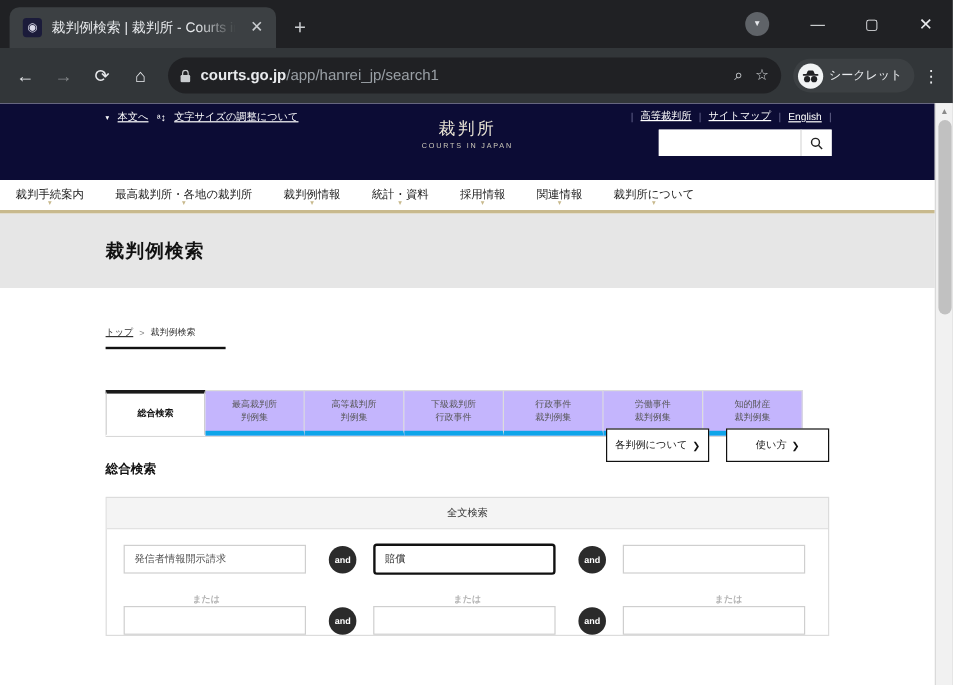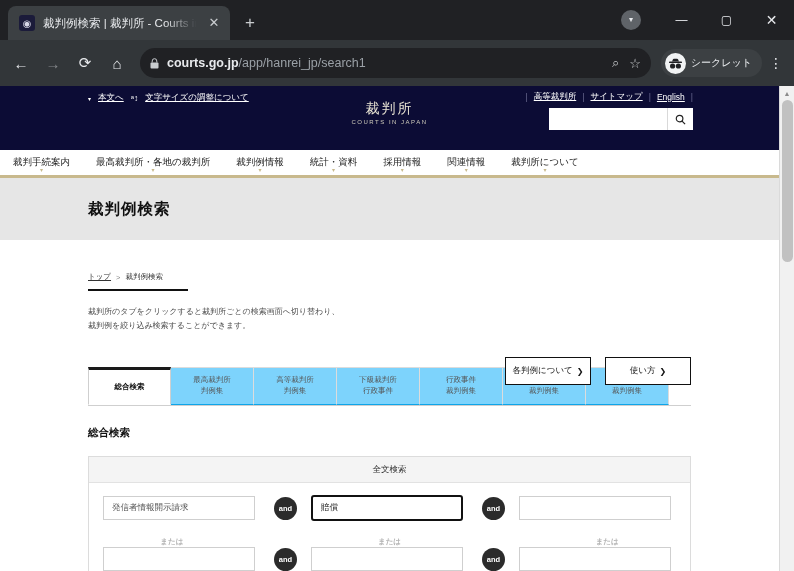--- a/index.html
+++ b/index.html
@@ -194,22 +194,22 @@
     display: flex; align-items: center; justify-content: center; gap: 4px;
     font-size: 8.5px; color: #111;
   }
   .obtn .chev { font-size: 8px; font-weight: bold; }
 
   .tabs {
     display: flex; margin-top: 34px; align-items: stretch;
     border-bottom: 1px solid #cfcfcf;
   }
   .ftab {
-    width: 83px; height: 38px; background: #7dd3fc;
-    border: 1px solid #dcdcdc; border-bottom: 1px solid #0ea5e9;
+    width: 83px; height: 38px; background: #c4b5fd;
+    border: 1px solid #dcdcdc; border-bottom: 4px solid #0ea5e9;
     border-left: none;
     display: flex; flex-direction: column; align-items: center; justify-content: center;
     font-size: 7.5px; color: #555; line-height: 1.45; text-align: center;
   }
   .ftab:first-child { border-left: 1px solid #dcdcdc; }
   .ftab.active {
     background: #ffffff; color: #111; font-weight: bold;
     border-top: 3px solid #1a1a1a;
     border-left: 1px solid #cfcfcf; border-right: 1px solid #cfcfcf;
     border-bottom: 1px solid #ffffff;
@@ -394,24 +394,20 @@
     <div class="content">
 
       <div class="breadcrumb">
         <a>トップ</a>
         <span class="sep">&gt;</span>
         <span>裁判例検索</span>
       </div>
 
       <div class="sec-rule"></div>
 
-      <div class="lead">
-        <div>裁判所のタブをクリックすると裁判所ごとの検索画面へ切り替わり、</div>
-        <div>裁判例を絞り込み検索することができます。</div>
-      </div>
 
       <div class="btnrow">
         <div class="obtn">
           <span>各判例について</span>
           <span class="chev">❯</span>
         </div>
         <div class="obtn">
           <span>使い方</span>
           <span class="chev">❯</span>
         </div>

